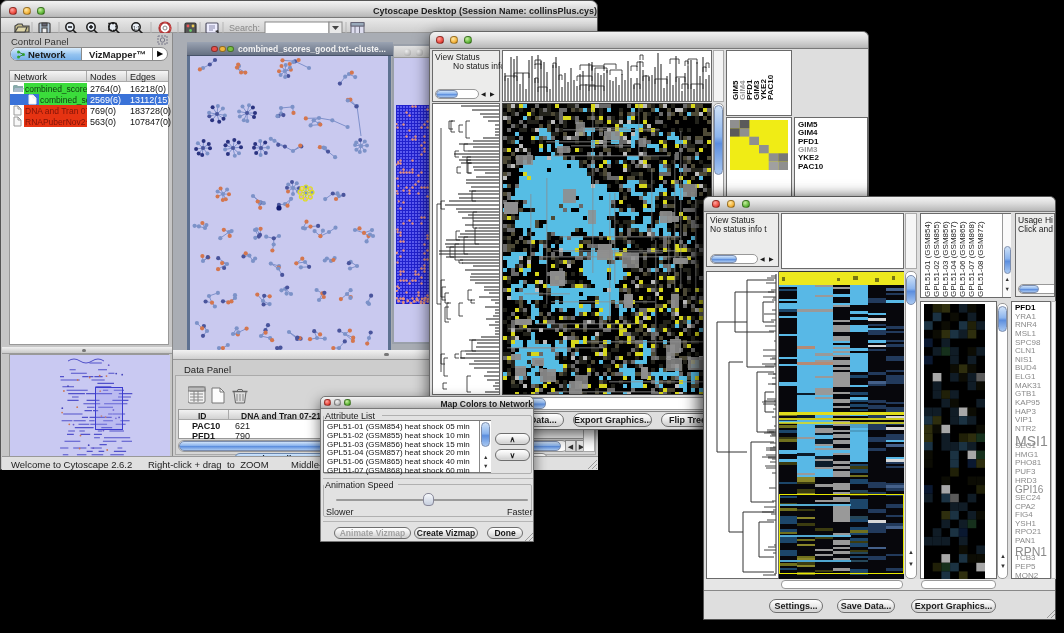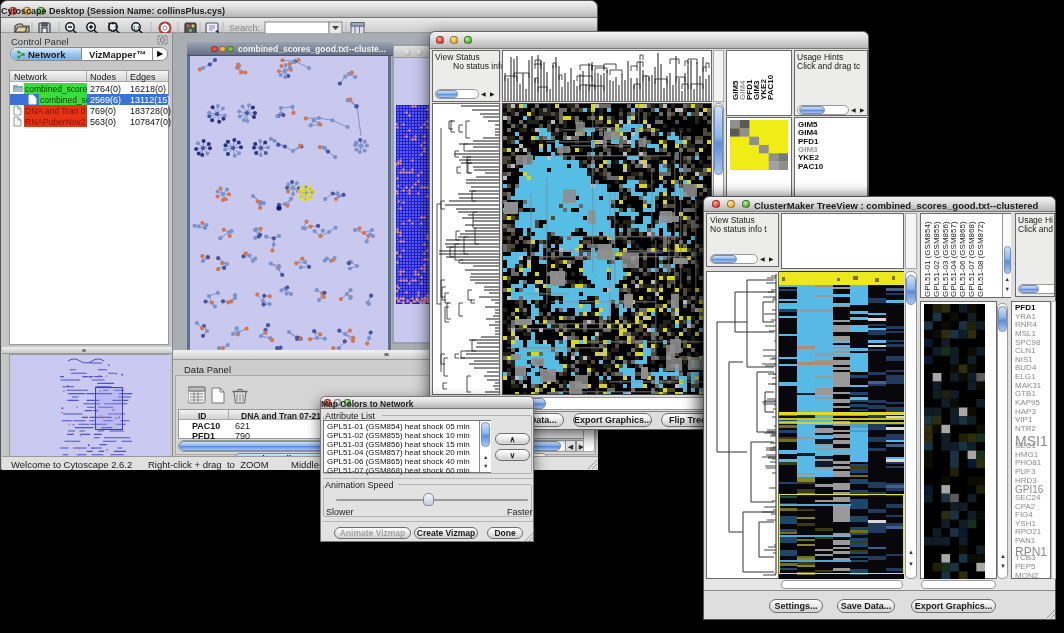--- a/index.html
+++ b/index.html
@@ -3,21 +3,21 @@
 *{margin:0;padding:0;box-sizing:border-box}
 html,body{width:1064px;height:633px;background:#000;overflow:hidden;font-family:"Liberation Sans",sans-serif;position:relative}
 .abs{position:absolute}
 .txt{position:absolute;white-space:nowrap;color:#1a1a1a}
 .tb{position:absolute;left:0;right:0;top:0;background:linear-gradient(#f3f3f3,#dcdcdc 45%,#bcbcbc 92%,#b2b2b2);border-bottom:1px solid #787878}
 .tl{position:absolute;border-radius:50%;width:7.5px;height:7.5px;border:1px solid rgba(0,0,0,.35)}
 .tlr{background:radial-gradient(circle at 35% 30%,#ffa5a0,#ee4e42 60%,#b02020)}
 .tly{background:radial-gradient(circle at 35% 30%,#ffe9a8,#f5b63e 60%,#c07d10)}
 .tlg{background:radial-gradient(circle at 35% 30%,#c8f0a0,#64ba3d 60%,#3c8718)}
 .tlx{background:radial-gradient(circle at 35% 30%,#f2f2f2,#c2c2c2 60%,#9a9a9a)}
-.ttl{position:absolute;width:100%;text-align:left;font-weight:bold;color:#1c1c1c}
+.ttl{position:absolute;width:100%;text-align:right;font-weight:bold;color:#1c1c1c}
 .btn{position:absolute;background:linear-gradient(#fff,#ececec 45%,#d2d2d2 90%,#dadada);border:1px solid #6e6e6e;border-radius:9px;text-align:center;font-weight:bold;color:#1a1a1a;white-space:nowrap;overflow:hidden}
 .aqua{position:absolute;border-radius:5px;background:linear-gradient(#cfe2f8,#8cb5ee 45%,#5c8ede 55%,#a8c8f2);border:1px solid #7b8dae}
 .track{position:absolute;background:#fff;border:1px solid #999;border-radius:6px}
 .pane{position:absolute;background:#ececeb;border:1px solid #6a6a6a}
 .wpane{position:absolute;background:#fff;border:1px solid #6a6a6a}
 .vlab{position:absolute;transform:rotate(-90deg);transform-origin:0 100%;white-space:nowrap;font-size:8px;color:#222}
 .arr{position:absolute;background:linear-gradient(#fdfdfd,#d8d8d8);border:1px solid #999;text-align:center;color:#333}
 </style></head><body>
 <div class="abs" style="left:0;top:8;width:598px;height:470px;background:#c9c9c9;border-radius:7px 7px 0 0;border:1px solid #555;box-shadow:0 4px 14px rgba(0,0,0,.6)">
     <div class="tb" style="height:17px;border-radius:7px 7px 0 0"></div>
@@ -813,28 +813,20 @@
     </div>
     <div class="abs" style="left:283px;top:18px;width:11px;height:52px;background:#f4f4f4;border:1px solid #aaa"></div>
     <div class="wpane" style="left:296px;top:18px;width:66px;height:66px">
       <div class="vlab" style="left:13px;top:40px;color:#111;font-weight:bold">GIM5</div>
       <div class="vlab" style="left:20px;top:40px;color:#999;font-weight:bold">GIM4</div>
       <div class="vlab" style="left:27px;top:40px;color:#111;font-weight:bold">PFD1</div>
       <div class="vlab" style="left:34px;top:40px;color:#111;font-weight:bold">GIM3</div>
       <div class="vlab" style="left:41px;top:40px;color:#111;font-weight:bold">YKE2</div>
       <div class="vlab" style="left:48px;top:40px;color:#111;font-weight:bold">PAC10</div>
     </div>
-    <div class="pane" style="left:364px;top:18px;width:74px;height:66px">
-      <div class="txt" style="left:2px;top:1px;font-size:8.5px">Usage Hints</div>
-      <div class="txt" style="left:2px;top:10px;font-size:8.5px">Click and drag tc</div>
-      <div class="track" style="left:2px;top:54px;width:52px;height:10px"></div>
-      <div class="aqua" style="left:4px;top:55px;width:26px;height:8px"></div>
-      <div class="txt" style="left:56px;top:55px;font-size:6px">◀</div>
-      <div class="txt" style="left:65px;top:55px;font-size:6px">▶</div>
-    </div>
     <div class="wpane" style="left:2px;top:71px;width:68px;height:292px;overflow:hidden">
       <svg width="68" height="292" viewBox="0 0 68 292" style="position:absolute;left:0;top:0;">
         <rect width="68" height="292" fill="#fff"></rect>
         <rect x="28" y="1" width="40" height="2" fill="#8d8d8d"></rect>
         <rect x="39" y="5" width="29" height="2" fill="#8d8d8d"></rect>
         <rect x="47" y="9" width="21" height="2" fill="#8d8d8d"></rect>
         <rect x="50" y="12" width="18" height="2" fill="#8d8d8d"></rect>
         <rect x="55" y="16" width="13" height="2" fill="#8d8d8d"></rect>
         <rect x="62" y="20" width="6" height="2" fill="#8d8d8d"></rect>
         <rect x="62" y="24" width="6" height="2" fill="#8d8d8d"></rect>
@@ -1098,21 +1090,20 @@
     <div class="btn" style="left:166px;top:130px;width:36px;height:12px;font-size:8.5px;line-height:11px">Done</div>
     <svg class="abs" style="left:203px;top:135px" width="10" height="10">
       <path d="M9 1L1 9M9 5L5 9" stroke="#999" stroke-width="1"></path>
     </svg>
   </div>
 <div class="abs" style="left:703px;top:196px;width:353px;height:424px;background:#dedede;border:1px solid #555;border-radius:6px 6px 0 0;box-shadow:-6px 2px 16px rgba(0,0,0,.6),6px 6px 16px rgba(0,0,0,.55)">
     <div class="tb" style="height:15px;border-radius:6px 6px 0 0"></div>
     <span class="tl tlr" style="left:8px;top:3px"></span>
     <span class="tl tly" style="left:23px;top:3px"></span>
     <span class="tl tlg" style="left:38px;top:3px"></span>
-    <div class="ttl" style="left:50px;width:300px;top:3px;font-size:9.5px">ClusterMaker TreeView : combined_scores_good.txt--clustered</div>
     <div class="pane" style="left:2px;top:16px;width:73px;height:54px">
       <div class="txt" style="left:3px;top:1px;font-size:8.5px">View Status</div>
       <div class="txt" style="left:3px;top:10px;font-size:8.5px">No status info t</div>
       <div class="track" style="left:3px;top:40px;width:48px;height:10px"></div>
       <div class="aqua" style="left:4px;top:41px;width:26px;height:8px"></div>
       <div class="txt" style="left:53px;top:41px;font-size:6px">◀</div>
       <div class="txt" style="left:62px;top:41px;font-size:6px">▶</div>
     </div>
     <div class="wpane" style="left:77px;top:16px;width:123px;height:56px"></div>
     <div class="abs" style="left:201px;top:16px;width:12px;height:56px;background:#f6f6f6;border:1px solid #aaa"></div>

